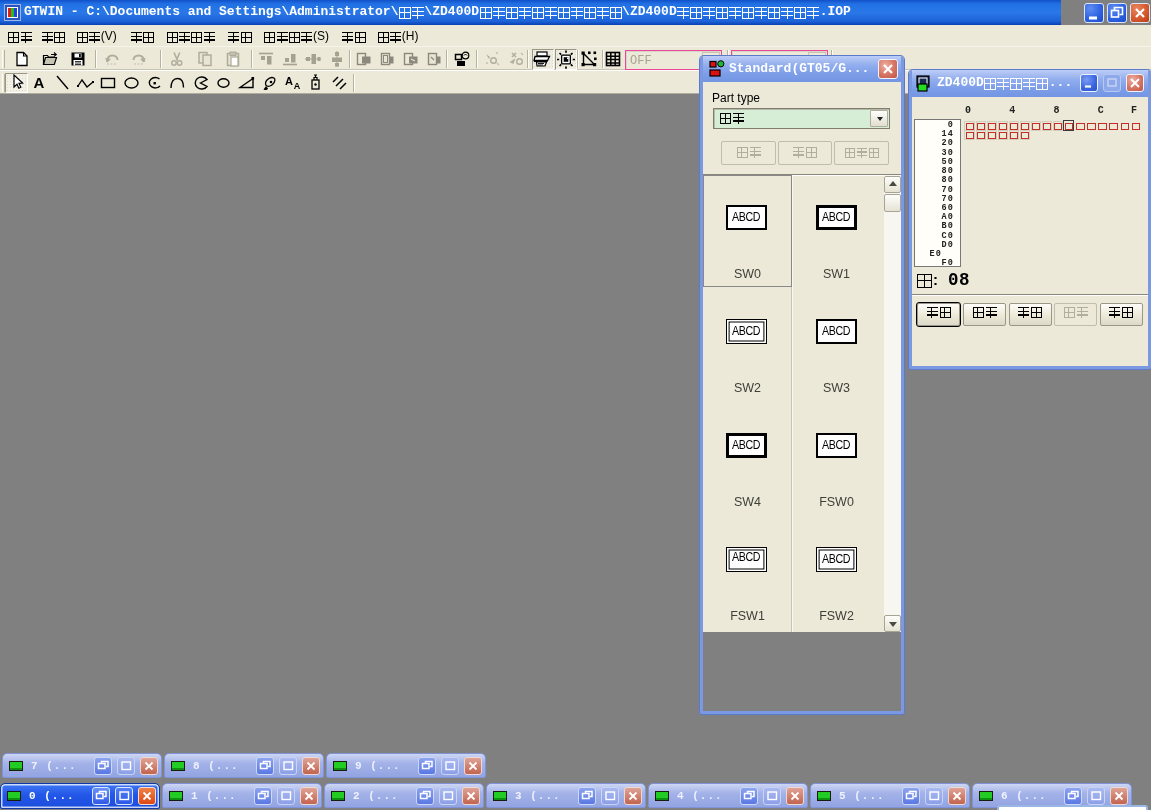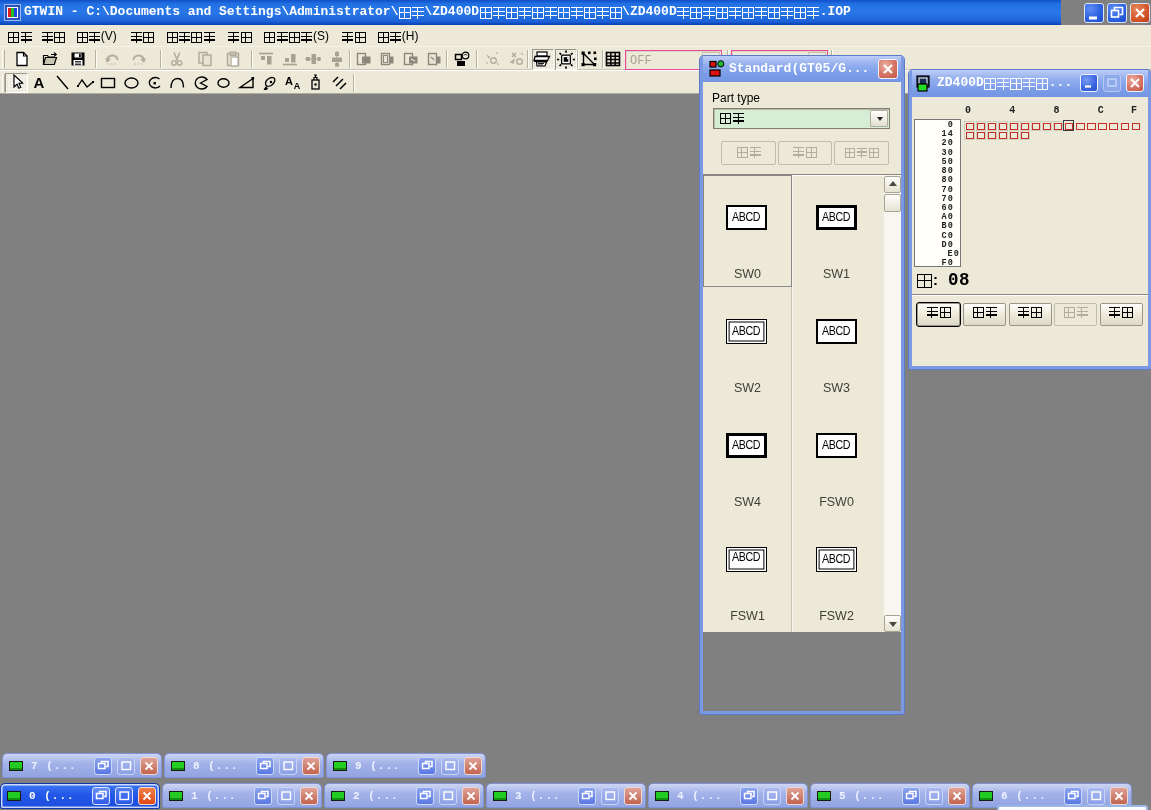--- a/index.html
+++ b/index.html
@@ -464,21 +464,21 @@
         <div style="position:absolute;right:6px;top:37.9px;font:bold 8.5px 'Liberation Mono',monospace;letter-spacing:1.2px;color:#222;line-height:8.4px">50</div>
         <div style="position:absolute;right:6px;top:47.1px;font:bold 8.5px 'Liberation Mono',monospace;letter-spacing:1.2px;color:#222;line-height:8.4px">80</div>
         <div style="position:absolute;right:6px;top:56.3px;font:bold 8.5px 'Liberation Mono',monospace;letter-spacing:1.2px;color:#222;line-height:8.4px">80</div>
         <div style="position:absolute;right:6px;top:65.5px;font:bold 8.5px 'Liberation Mono',monospace;letter-spacing:1.2px;color:#222;line-height:8.4px">70</div>
         <div style="position:absolute;right:6px;top:74.8px;font:bold 8.5px 'Liberation Mono',monospace;letter-spacing:1.2px;color:#222;line-height:8.4px">70</div>
         <div style="position:absolute;right:6px;top:84.0px;font:bold 8.5px 'Liberation Mono',monospace;letter-spacing:1.2px;color:#222;line-height:8.4px">60</div>
         <div style="position:absolute;right:6px;top:93.2px;font:bold 8.5px 'Liberation Mono',monospace;letter-spacing:1.2px;color:#222;line-height:8.4px">A0</div>
         <div style="position:absolute;right:6px;top:102.4px;font:bold 8.5px 'Liberation Mono',monospace;letter-spacing:1.2px;color:#222;line-height:8.4px">B0</div>
         <div style="position:absolute;right:6px;top:111.6px;font:bold 8.5px 'Liberation Mono',monospace;letter-spacing:1.2px;color:#222;line-height:8.4px">C0</div>
         <div style="position:absolute;right:6px;top:120.9px;font:bold 8.5px 'Liberation Mono',monospace;letter-spacing:1.2px;color:#222;line-height:8.4px">D0</div>
-        <div style="position:absolute;right:0;top:130.1px;font:bold 8.5px 'Liberation Mono',monospace;letter-spacing:1.2px;color:#222;line-height:8.4px">E0</div>
+        <div style="position:absolute;right:18px;top:130.1px;font:bold 8.5px 'Liberation Mono',monospace;letter-spacing:1.2px;color:#222;line-height:8.4px">E0</div>
         <div style="position:absolute;right:6px;top:139.3px;font:bold 8.5px 'Liberation Mono',monospace;letter-spacing:1.2px;color:#222;line-height:8.4px">F0</div>
       </div>
   <div class="abs" id="sqgrid">
         <div style="position:absolute;left:52.4px;top:23.6px;width:10.4px;height:10px;border:1px solid #d2cebe;background:transparent"></div>
         <div style="position:absolute;left:53.5px;top:25.5px;width:8.4px;height:7.4px;border:1.5px solid #c62f28"></div>
         <div style="position:absolute;left:63.5px;top:23.6px;width:10.4px;height:10px;border:1px solid #d2cebe;background:transparent"></div>
         <div style="position:absolute;left:64.6px;top:25.5px;width:8.4px;height:7.4px;border:1.5px solid #c62f28"></div>
         <div style="position:absolute;left:74.5px;top:23.6px;width:10.4px;height:10px;border:1px solid #d2cebe;background:transparent"></div>
         <div style="position:absolute;left:75.6px;top:25.5px;width:8.4px;height:7.4px;border:1.5px solid #c62f28"></div>
         <div style="position:absolute;left:85.6px;top:23.6px;width:10.4px;height:10px;border:1px solid #d2cebe;background:transparent"></div>

